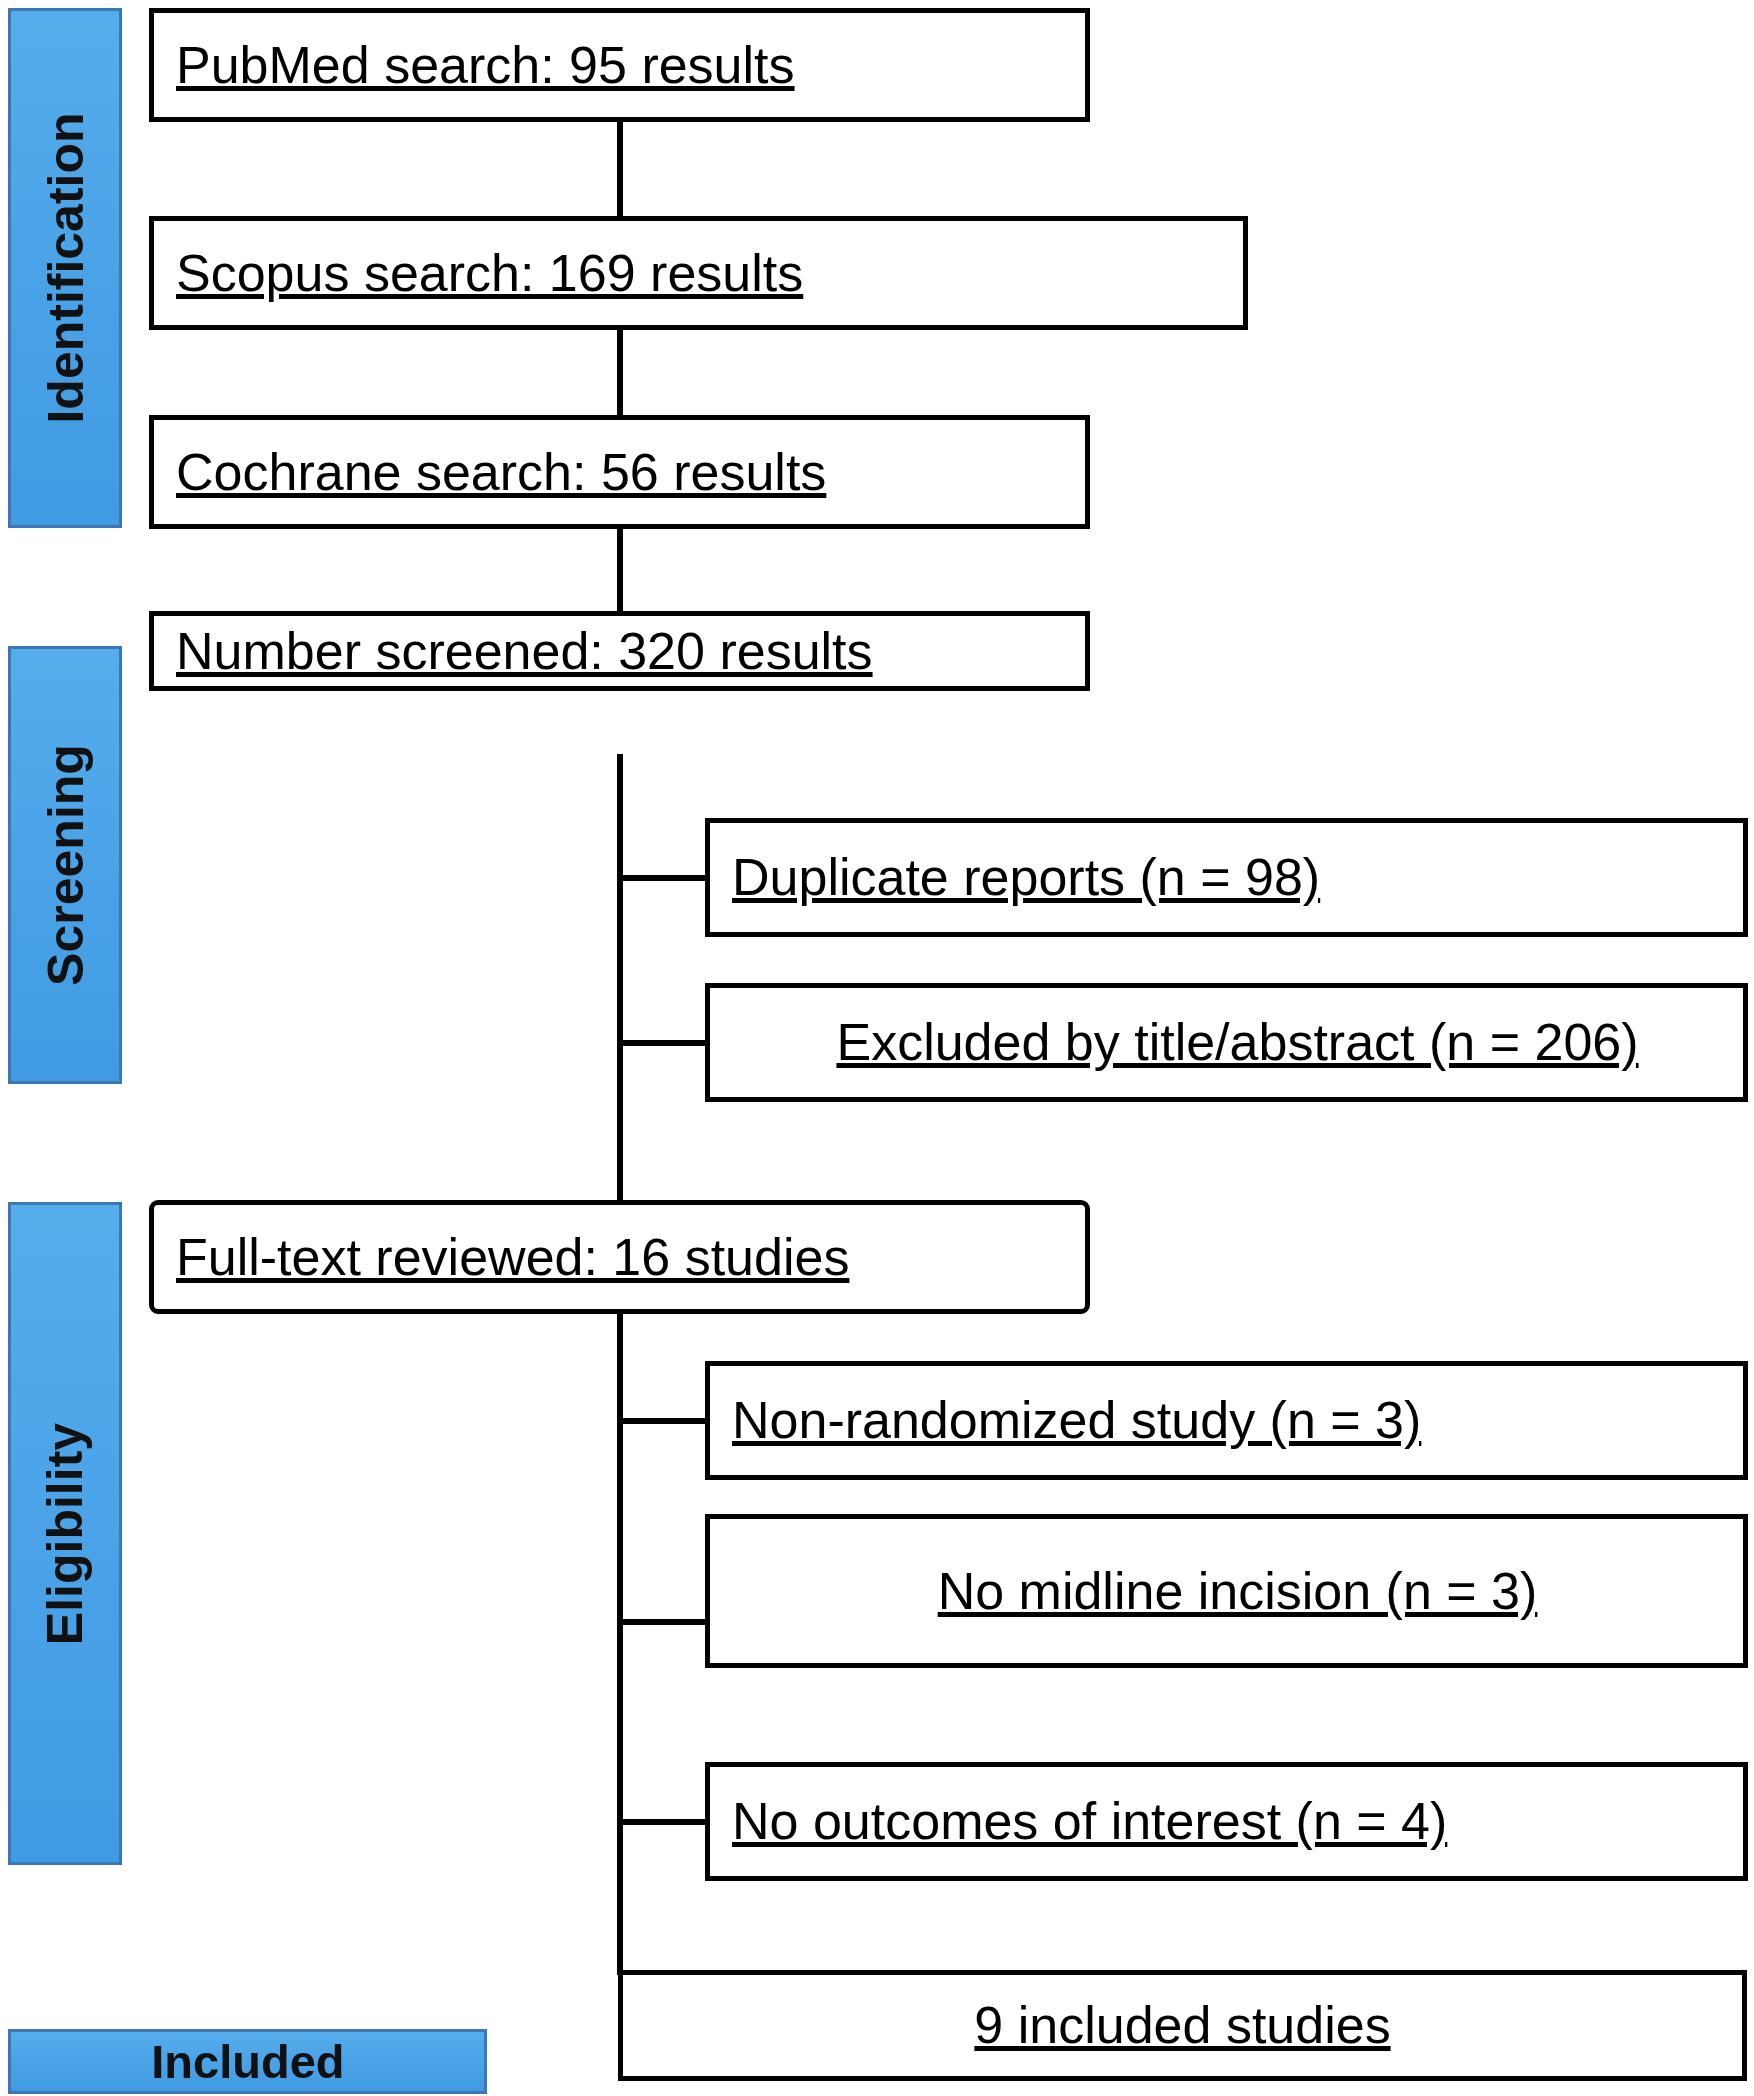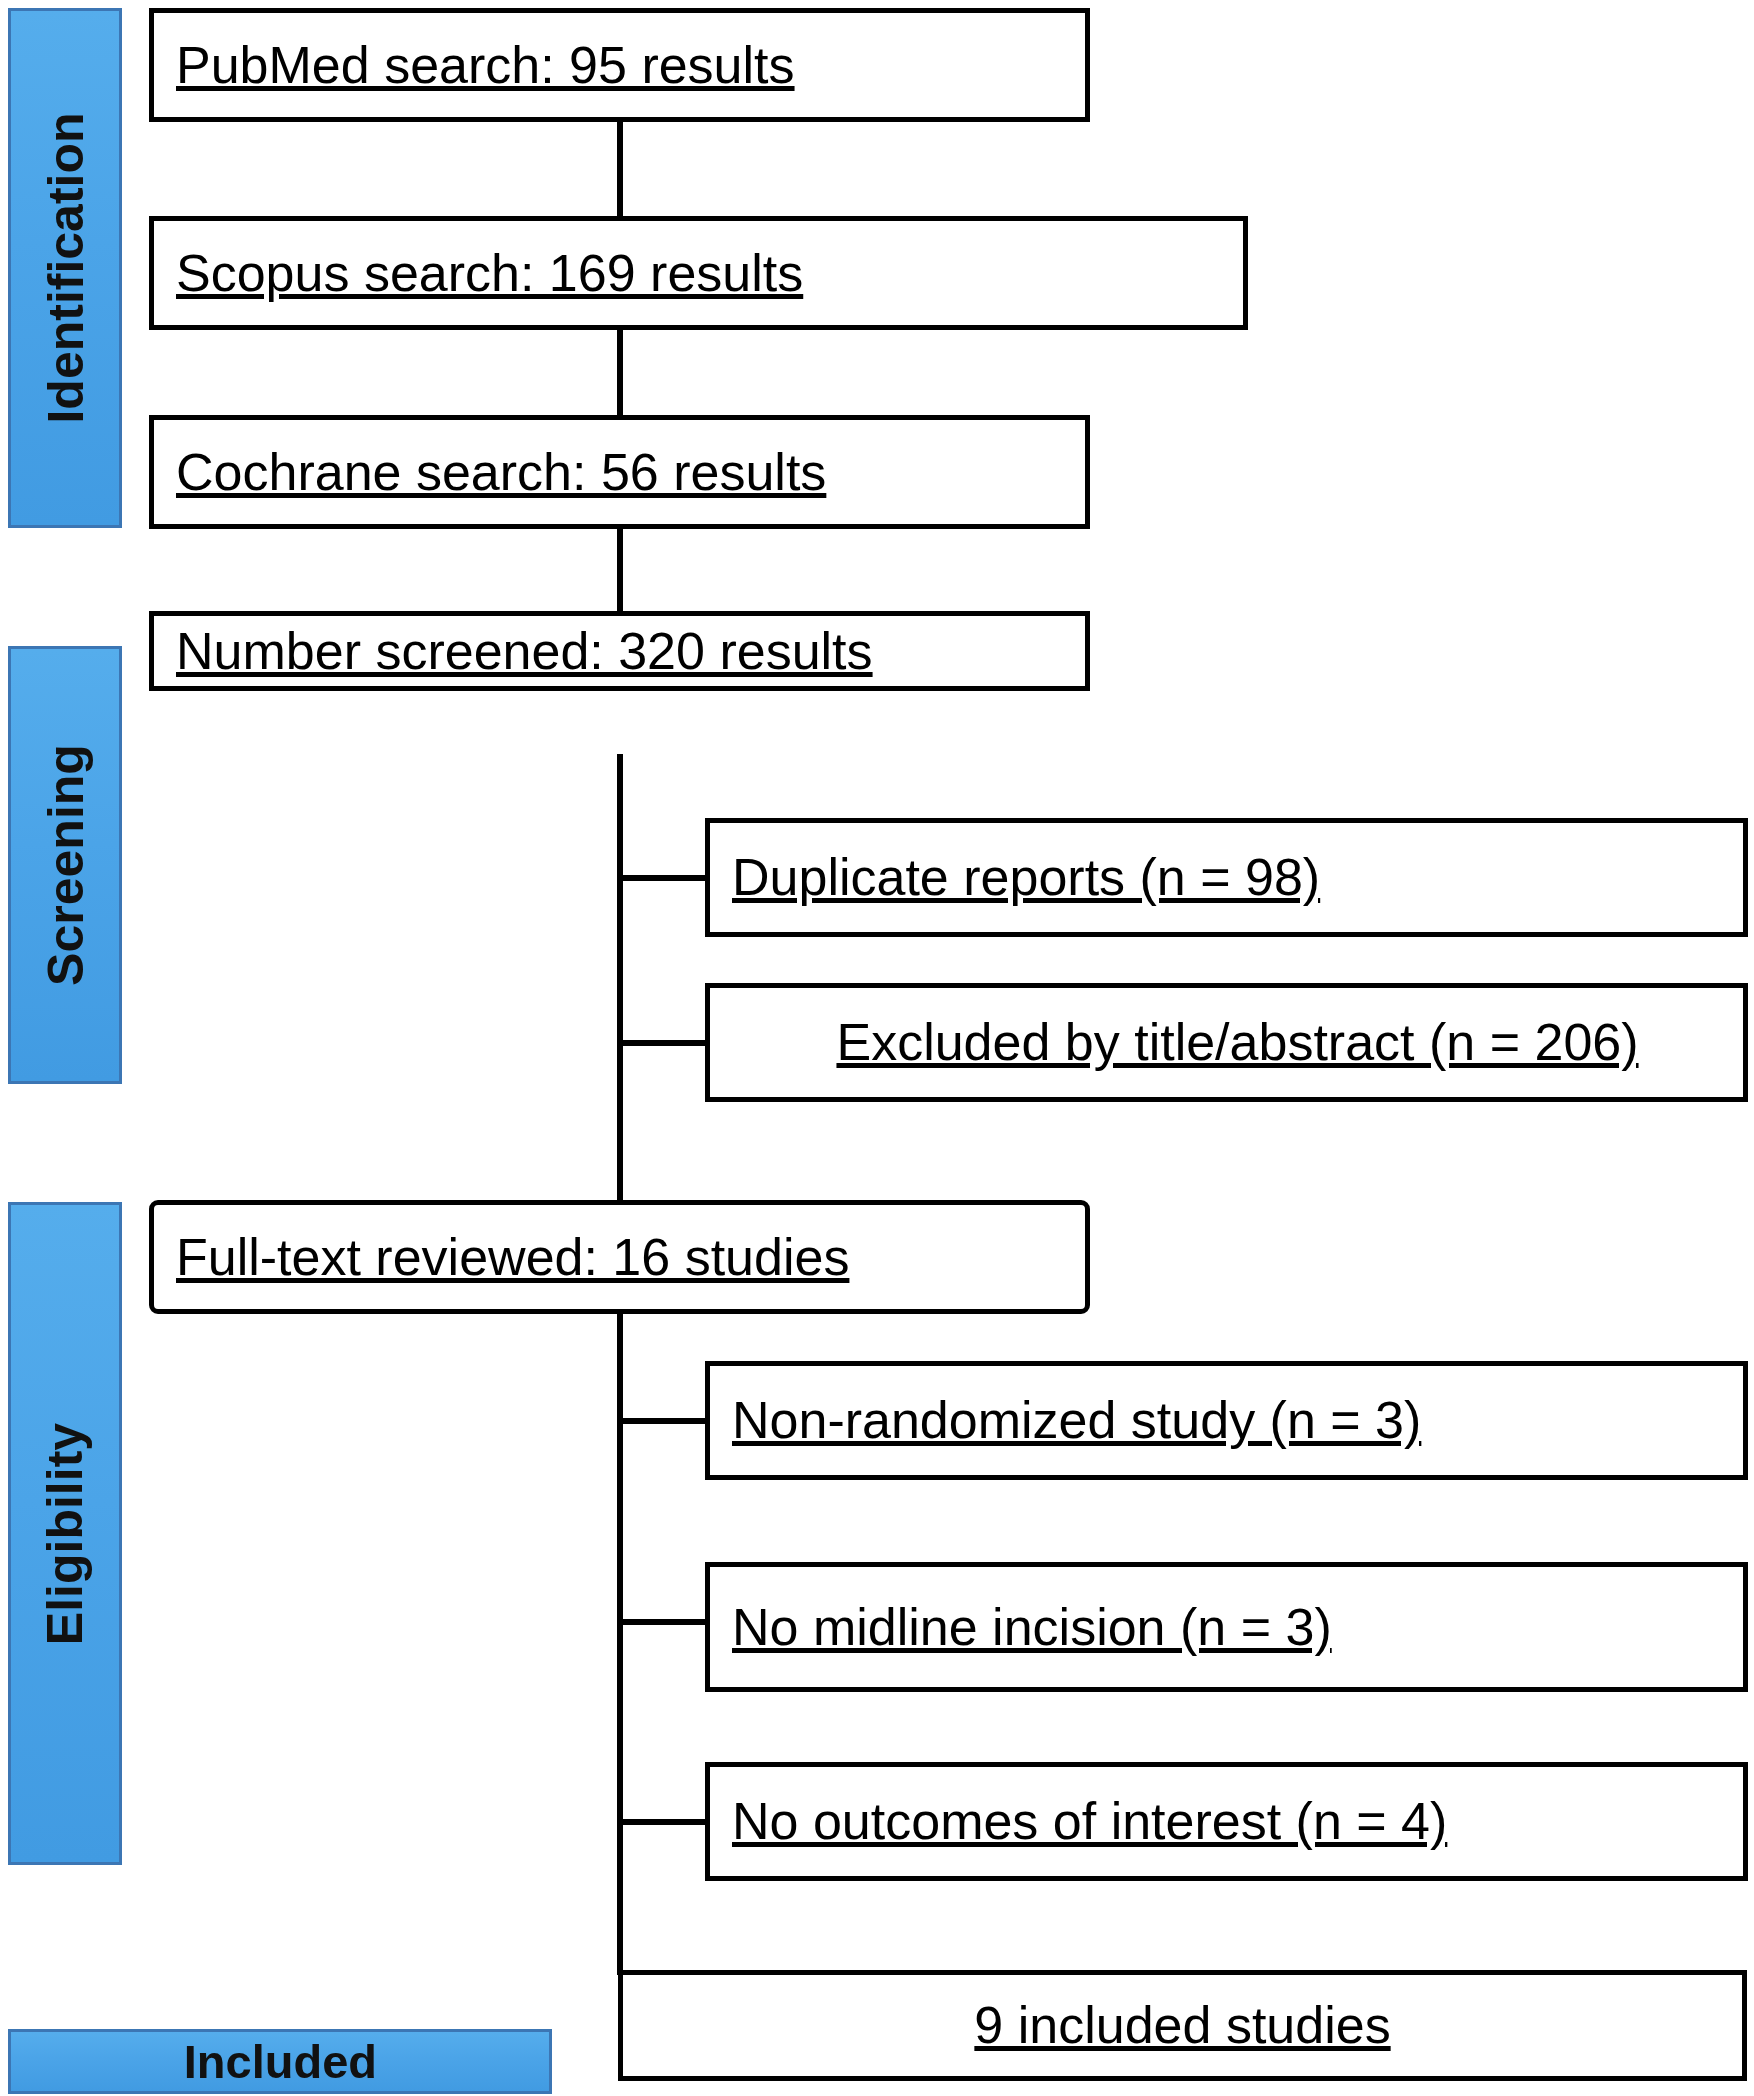--- a/index.html
+++ b/index.html
@@ -34,21 +34,21 @@
     white-space: nowrap;
     line-height: 1;
   }
   .stage-bar.vertical > .stage-label {
     transform: rotate(-90deg);
   }
 
   #bar-identification { left: 8.4px;  top: 8.4px;   width: 114px; height: 520px; }
   #bar-screening      { left: 8.4px;  top: 646px;  width: 114px; height: 438px; }
   #bar-eligibility    { left: 8.4px;  top: 1202px; width: 114px; height: 663px; }
-  #bar-included       { left: 8.4px;  top: 2029px; width: 544px; height: 65px; }
+  #bar-included       { left: 8.4px;  top: 2029px; width: 479px; height: 65px; }
   #bar-included > .stage-label { font-size: 47px; }
 
   
   .flow-box {
     position: absolute;
     box-sizing: border-box;
     background: #ffffff;
     border: 5px solid #000000;
     display: flex;
     align-items: center;
@@ -68,21 +68,21 @@
   #box-pubmed     { left: 149px; top: 8.4px;   width: 941px; height: 114px; }
   #box-scopus     { left: 149px; top: 216px;  width: 1099px; height: 114px; }
   #box-cochrane   { left: 149px; top: 415px;  width: 941px; height: 114px; }
   #box-screened   { left: 149px; top: 611px;  width: 941px; height: 80px; }
   #box-fulltext   { left: 149px; top: 1200px; width: 941px; height: 114px; border-radius: 9px; }
 
   
   #box-duplicates { left: 705px; top: 818px;  width: 1043px; height: 119px; }
   #box-excluded   { left: 705px; top: 983px; width: 1043px; height: 119px; justify-content: center; }
   #box-nonrand    { left: 705px; top: 1361px; width: 1043px; height: 119px; }
-  #box-nomidline  { left: 705px; top: 1562px; width: 1043px; height: 130px; }
+  #box-nomidline  { left: 705px; top: 1514px; width: 1043px; height: 154px; justify-content: center; }
   #box-nooutcome  { left: 705px; top: 1762px; width: 1043px; height: 119px; }
 
   
   #box-included-studies {
     left: 618px; top: 1970px; width: 1129px; height: 111px;
   }
 
   
   .vline {
     position: absolute;

